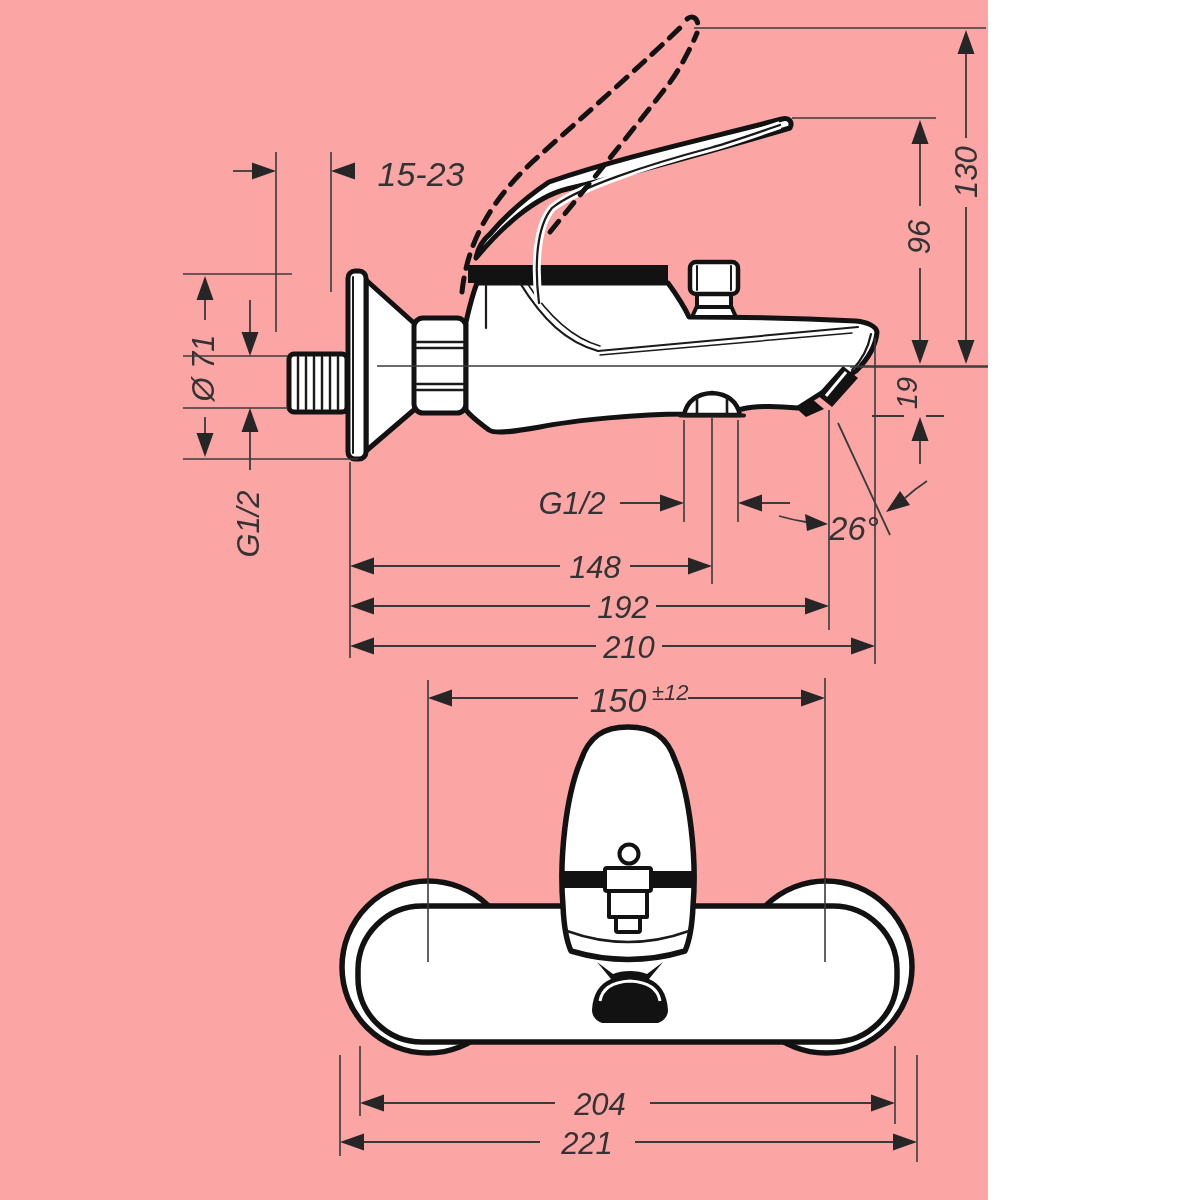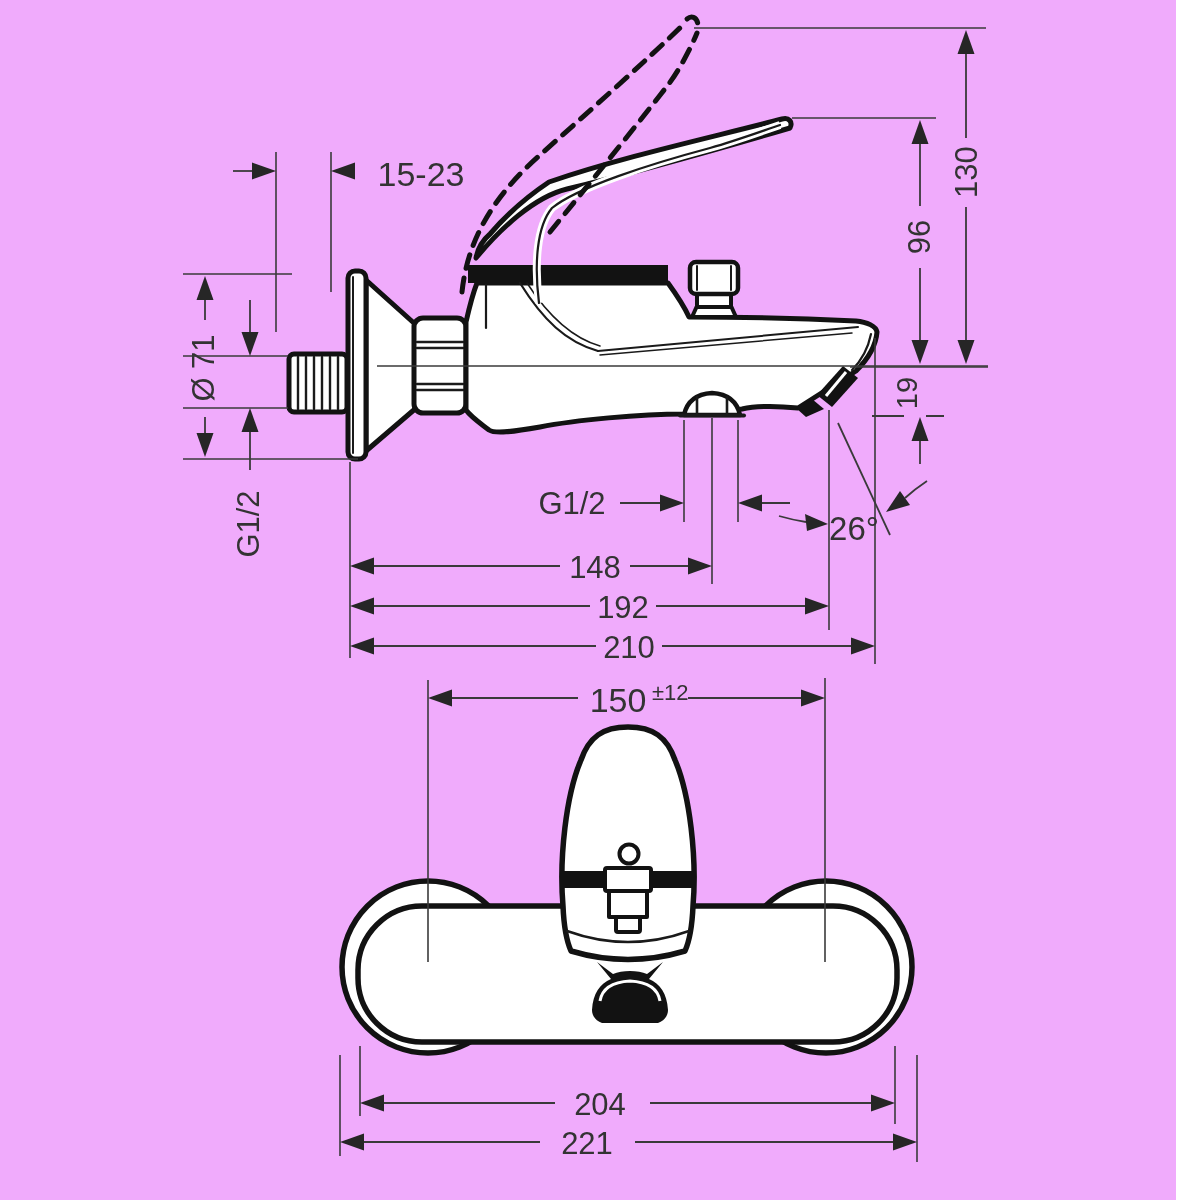--- a/index.html
+++ b/index.html
@@ -1,16 +1,16 @@
 <!DOCTYPE html>
 <html><head>
 <meta charset="utf-8">
 <style>
   html,body{margin:0;padding:0;background:#fff;}
-  .canvas{width:1176px;height:1200px;background:#f0abfc;position:relative;font-family:"Liberation Sans",sans-serif;}
+  .canvas{width:988px;height:1200px;background:#fca5a5;position:relative;font-family:"Liberation Sans",sans-serif;font-style:italic;}
   svg{display:block}
   svg text{fill:#333;font-family:"Liberation Sans","DejaVu Sans",sans-serif;}
   .prod{stroke:#121212;fill:#ffffff;stroke-linejoin:round;stroke-linecap:round;}
   .prod-thin{stroke:#1a1a1a;fill:none;stroke-linecap:round;}
   .blk{fill:#121212;stroke:none;}
   .dim{stroke:#3a3a3a;stroke-width:1.8;fill:none;}
   .ext{stroke:#3a3a3a;stroke-width:1.6;fill:none;}
   .ah{fill:#262626;stroke:none;}
   .dashes{stroke:#121212;stroke-width:5;fill:none;stroke-dasharray:14 10;stroke-linecap:round;}
 </style>

